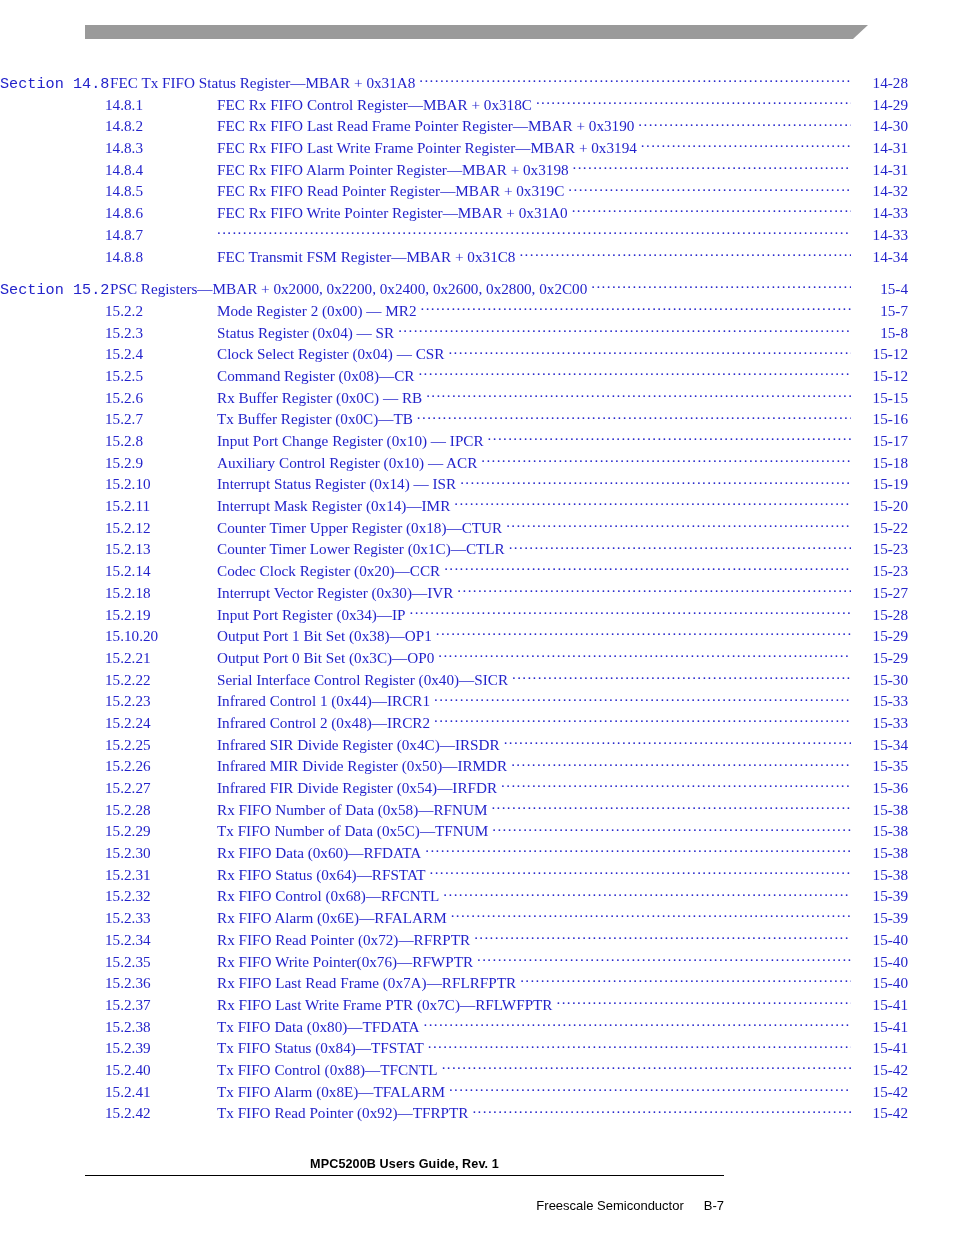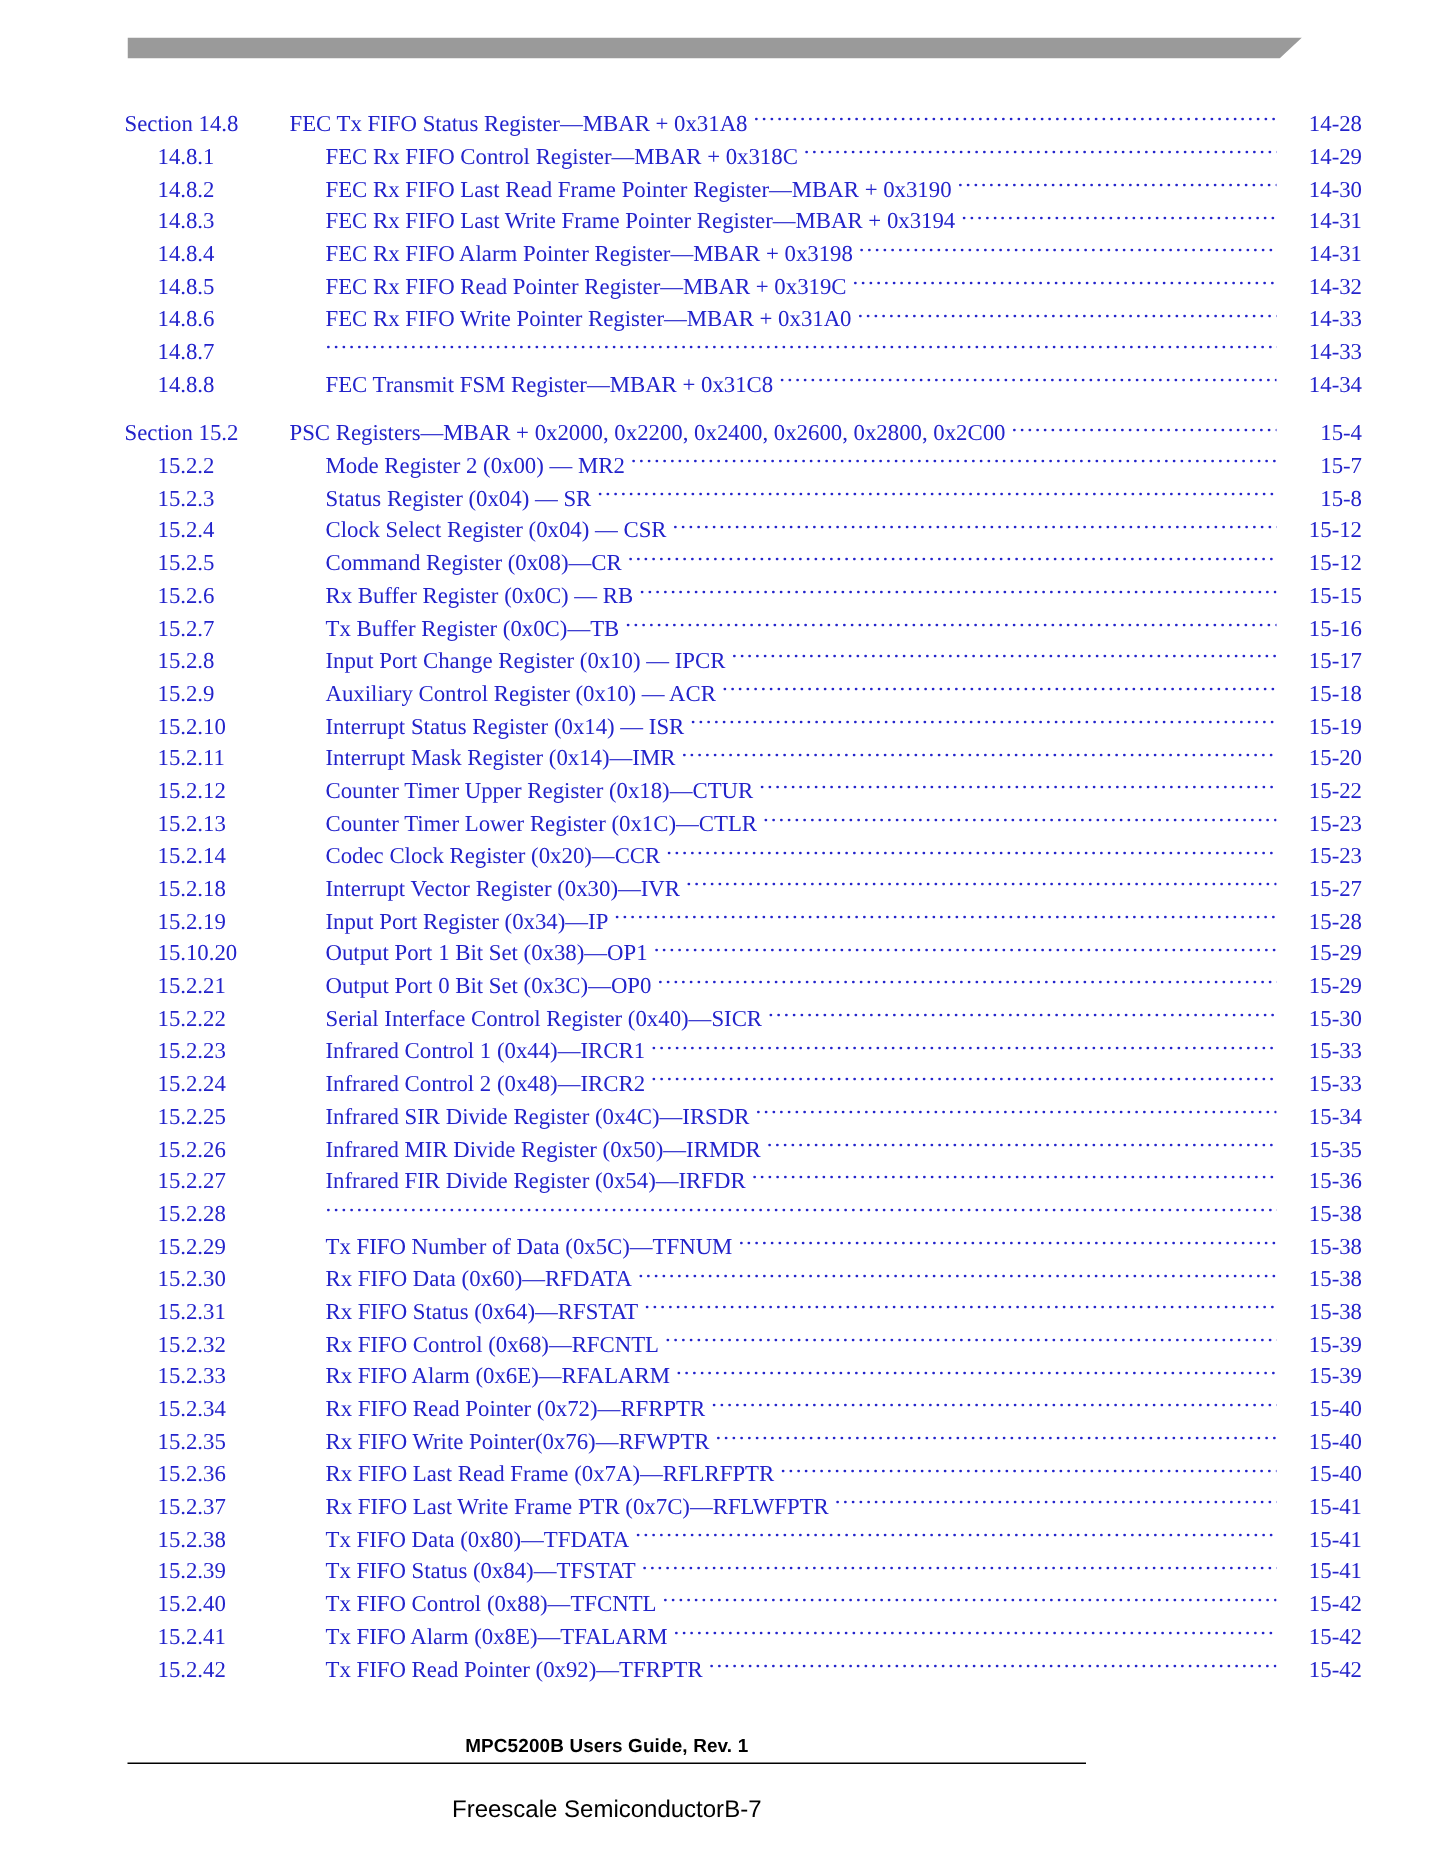--- a/index.html
+++ b/index.html
@@ -42,22 +42,22 @@
     white-space: nowrap;
   }
   .toc-row.level-1 {  }
   .toc-row.gap-before { margin-top: 11px; }
 
   .num {
     flex: 0 0 auto;
     text-align: left;
   }
   .level-1 .num {
-    margin-left: 83px;
     width: 110px;
+    font-family: Liberation Mono, monospace;
   }
   .level-2 .num {
     margin-left: 105px;
     width: 112px;
   }
 
   .title {
     flex: 0 0 auto;
     padding-right: 4px;
   }
@@ -103,25 +103,26 @@
     color: #000000;
     letter-spacing: 0.1px;
     padding-bottom: 4px;
   }
   #footer-rule {
     border-top: 1.6px solid #000000;
     margin: 0 85px 0 85px;
   }
   #footer-line {
     display: flex;
-    justify-content: center;
+    justify-content: flex-end;
     align-items: baseline;
     margin: 22px 85px 0 85px;
-    font-size: 16px;
+    font-size: 13px;
     color: #000000;
+    gap: 20px;
   }
 </style>
 </head>
 <body>
 
 <div id="header-bar">
   <svg width="783" height="14" viewBox="0 0 783 14" xmlns="http://www.w3.org/2000/svg">
     <polygon points="0,0 783,0 768,14 0,14" fill="#9A9A9A"></polygon>
   </svg>
 </div>
@@ -319,20 +320,21 @@
       <span class="page">15-35</span>
     </div>
     <div class="toc-row level-2">
       <span class="num">15.2.27</span>
       <span class="title">Infrared FIR Divide Register (0x54)—IRFDR</span>
       <span class="leader"></span>
       <span class="page">15-36</span>
     </div>
     <div class="toc-row level-2">
       <span class="num">15.2.28</span>
+      <span class="title">Rx FIFO Number of Data (0x58)—RFNUM</span>
       <span class="leader"></span>
       <span class="page">15-38</span>
     </div>
     <div class="toc-row level-2">
       <span class="num">15.2.29</span>
       <span class="title">Tx FIFO Number of Data (0x5C)—TFNUM</span>
       <span class="leader"></span>
       <span class="page">15-38</span>
     </div>
     <div class="toc-row level-2">

